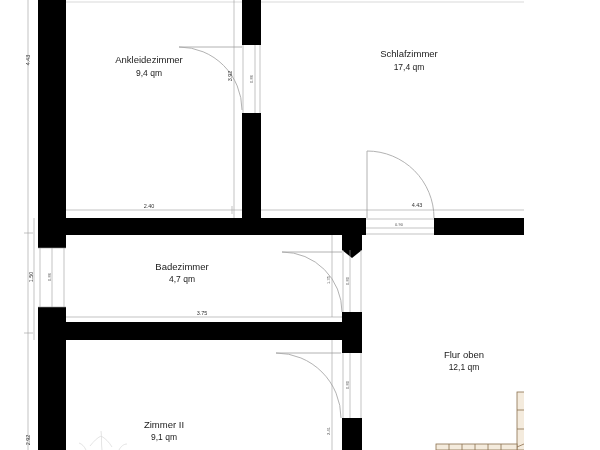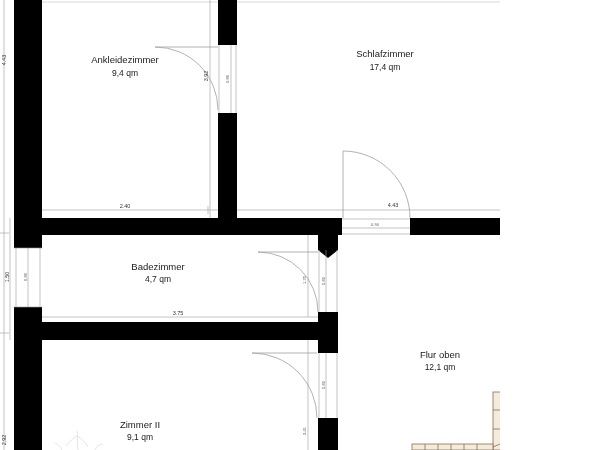--- a/index.html
+++ b/index.html
@@ -1,16 +1,16 @@
 <!DOCTYPE html>
 <html style="--bg: #ffffff; --wall: #000000; --dim: #9b9b9b; --text: #1a1a1a; --stairs_fill: #f4ebdd; --stairs_stroke: #8b6f4e;"><head>
 <meta charset="utf-8">
 <style>
   html,body{margin:0;padding:0;background:#fff;}
-  .plan-wrap{position:relative;width:500px;height:450px;background:var(--bg,#fff);overflow:hidden;}
+  .plan-wrap{position:relative;width:500px;height:450px;background:var(--bg,#fff);overflow:hidden;padding-left:24px;}
   svg{display:block;}
   .wall{fill:var(--wall,#000);stroke:none;}
   .thin{stroke:var(--dim,#9b9b9b);stroke-width:0.6;fill:none;}
   .thin2{stroke:#c9c9c9;stroke-width:0.7;fill:none;}
   .door{stroke:#a9a9a9;stroke-width:0.9;fill:none;}
   .stair-fill{fill:var(--stairs_fill,#f4ebdd);stroke:var(--stairs_stroke,#8b6f4e);stroke-width:0.8;}
   .stair-line{stroke:var(--stairs_stroke,#8b6f4e);stroke-width:0.8;fill:none;}
   .walk{stroke:var(--stairs_stroke,#8b6f4e);stroke-width:1;fill:none;}
   .room-name{font-family:"Liberation Sans",sans-serif;font-size:9.5px;fill:var(--text,#1a1a1a);text-anchor:middle;}
   .room-area{font-family:"Liberation Sans",sans-serif;font-size:8.5px;fill:var(--text,#1a1a1a);text-anchor:middle;}

